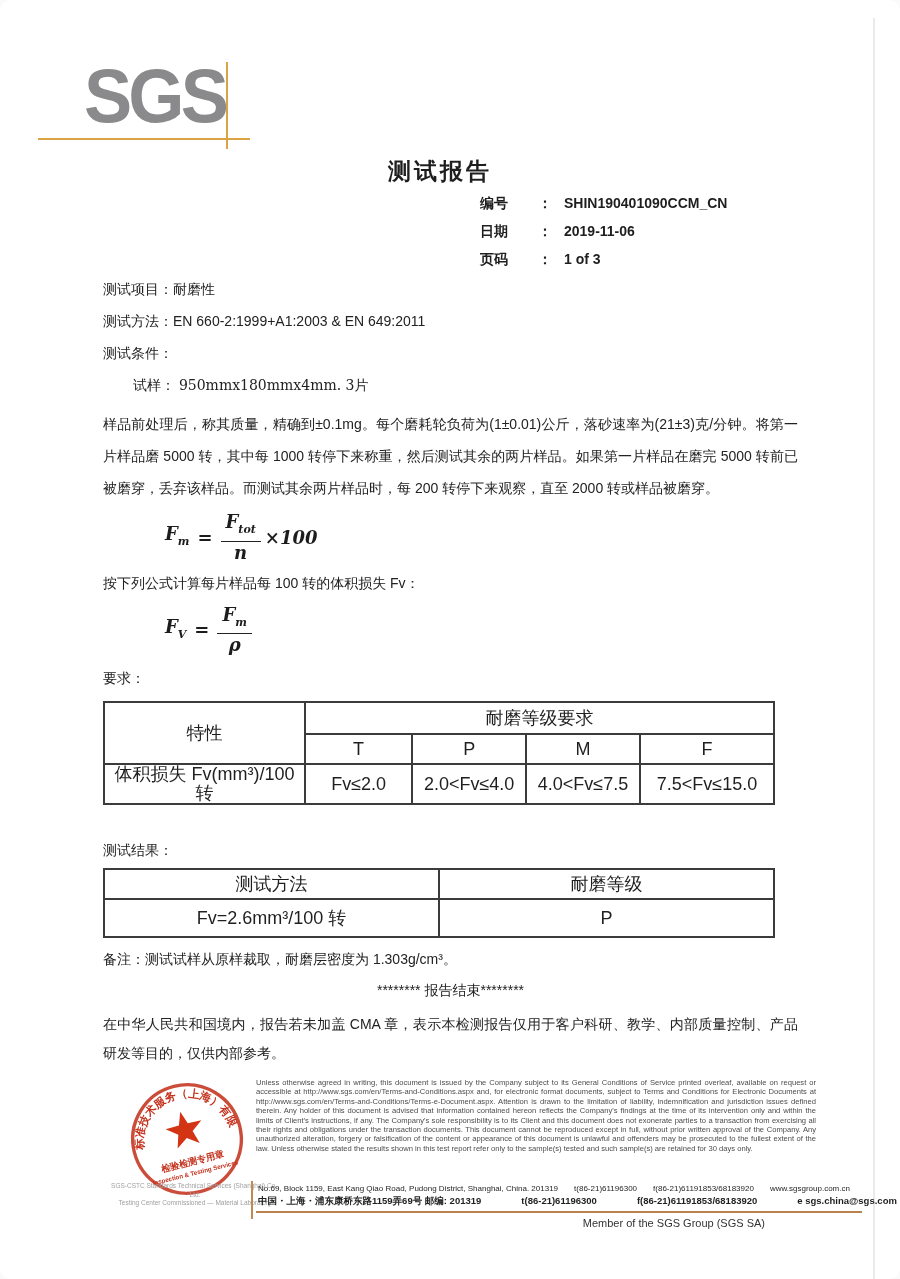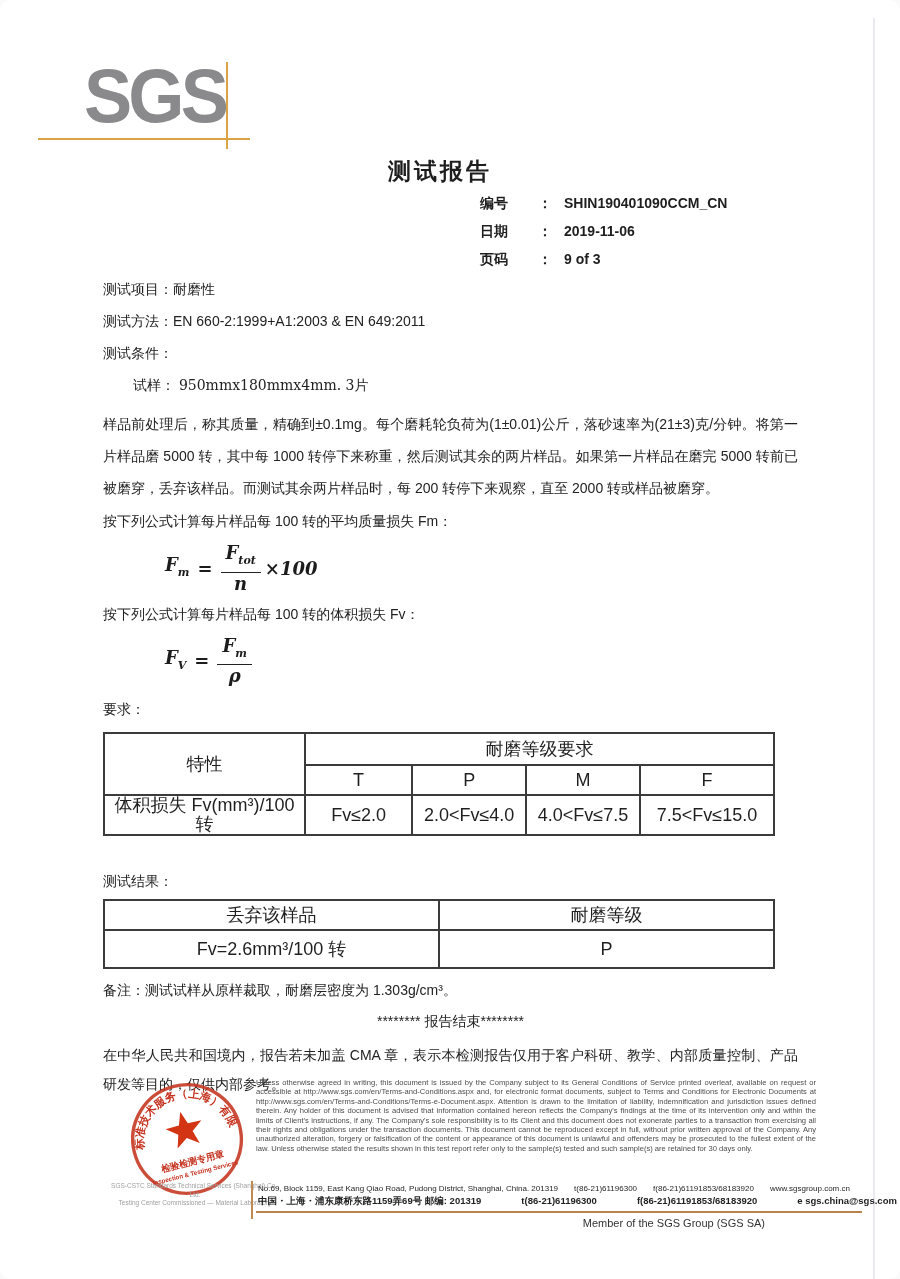--- a/index.html
+++ b/index.html
@@ -86,31 +86,30 @@
       <span>SHIN190401090CCM_CN</span>
     </div>
     <div class="meta-row">
       <span>日期</span>
       <span>：</span>
       <span>2019-11-06</span>
     </div>
     <div class="meta-row">
       <span>页码</span>
       <span>：</span>
-      <span>9 of 3</span>
+      <span>1 of 3</span>
     </div>
   </div>
 
   <div class="content">
     <p class="line">测试项目：耐磨性</p>
     <p class="line">测试方法：EN 660-2:1999+A1:2003 &amp; EN 649:2011</p>
     <p class="line">测试条件：</p>
     <p class="line indent"><span>试样：</span> <span class="serif">950mmx180mmx4mm. 3片</span></p>
     <p class="para">样品前处理后，称其质量，精确到±0.1mg。每个磨耗轮负荷为(1±0.01)公斤，落砂速率为(21±3)克/分钟。将第一片样品磨 5000 转，其中每 1000 转停下来称重，然后测试其余的两片样品。如果第一片样品在磨完 5000 转前已被磨穿，丢弃该样品。而测试其余两片样品时，每 200 转停下来观察，直至 2000 转或样品被磨穿。</p>
-    <p class="intro">按下列公式计算每片样品每 100 转的平均质量损失 Fm：</p>
 
     <div class="formula">
       <span><span>F</span><sub>m</sub></span>
       <span class="feq">=</span>
       <span class="frac">
         <span class="num"><span>F</span><sub>tot</sub></span>
         <span class="den">n</span>
       </span>
       <span class="fsuffix">×100</span>
     </div>
@@ -159,21 +158,21 @@
 
     <p class="line sect">测试结果：</p>
 
     <table class="tbl res">
       <colgroup>
           <col style="width:50%">
           <col style="width:50%">
         </colgroup>
       <tbody>
           <tr>
-        <td>丢弃该样品</td>
+        <td>测试方法</td>
         <td>耐磨等级</td>
       </tr>
       <tr>
         <td>Fv=2.6mm³/100 转</td>
         <td>P</td>
       </tr>
     </tbody>
       </table>
 
     <p class="remark">备注：测试试样从原样裁取，耐磨层密度为 1.303g/cm³。</p>

